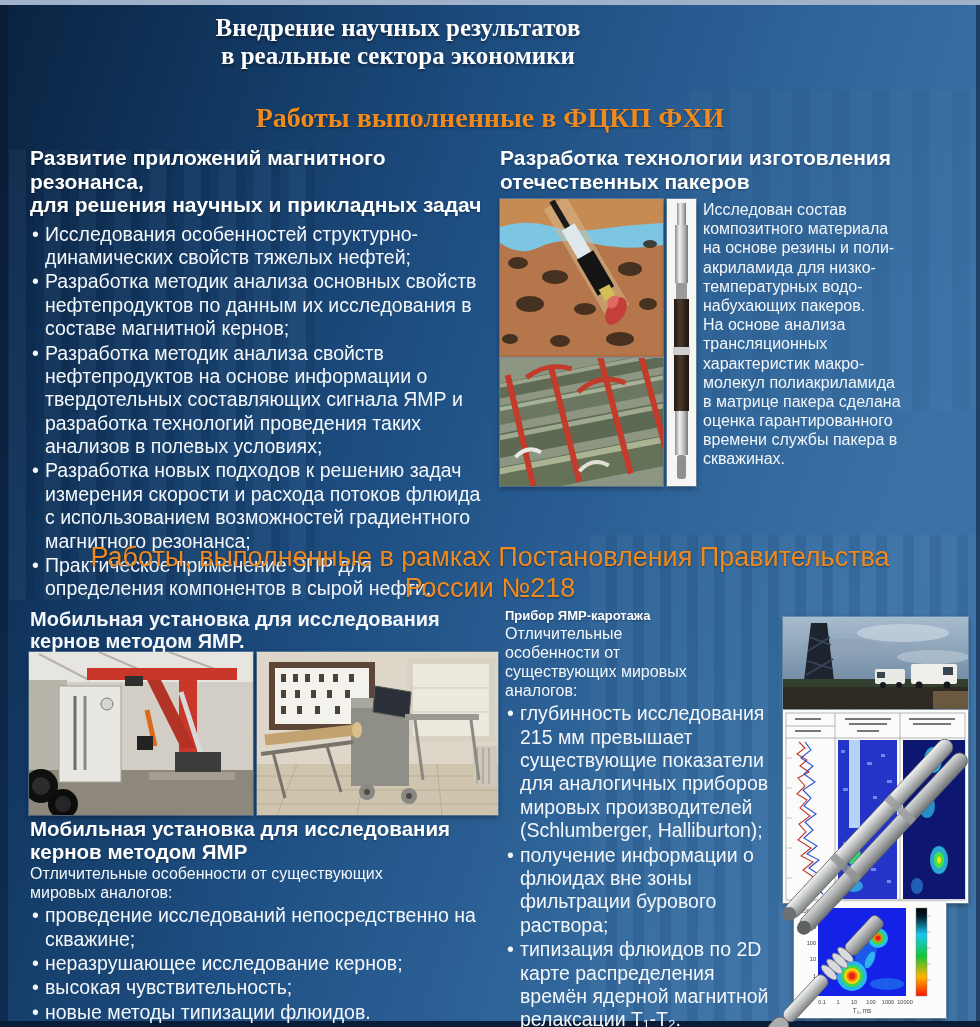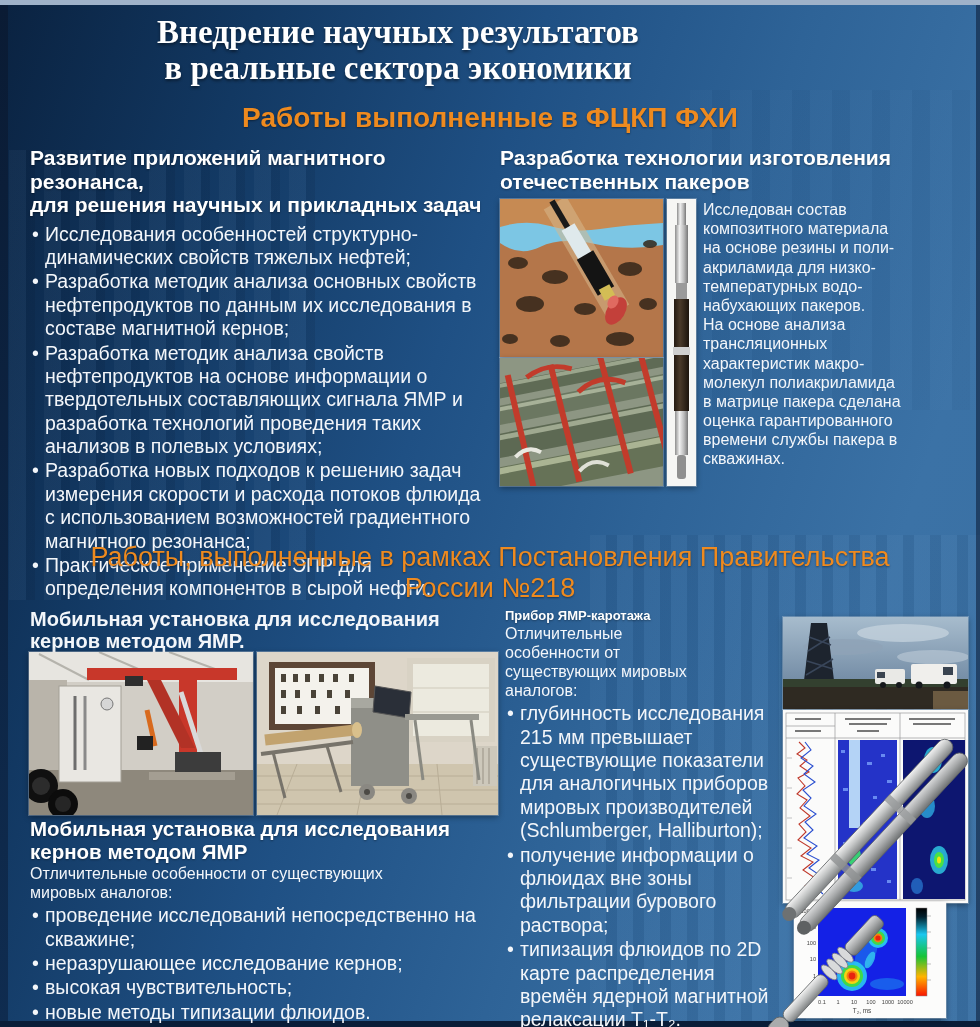--- a/index.html
+++ b/index.html
@@ -17,21 +17,21 @@
   .ghost-build{left:590px;top:535px;width:390px;height:492px;opacity:.5;
     background:repeating-linear-gradient(90deg,rgba(165,195,225,.10) 0 16px,rgba(10,26,52,.14) 16px 27px);}
   .ghost-arch{left:690px;top:90px;width:290px;height:320px;opacity:.35;
     background:repeating-linear-gradient(90deg,rgba(160,190,220,.08) 0 22px,rgba(10,25,50,.10) 22px 40px);}
   .edge-top{left:0;top:0;width:980px;height:5px;background:#9fb2c9;}
   .edge-left{left:0;top:5px;width:8px;height:1022px;background:linear-gradient(#0a1b34,#0f2c50);}
   .edge-right{right:0;top:5px;width:4px;height:1022px;background:rgba(9,24,50,.55);}
   .edge-bottom{left:0;bottom:0;width:980px;height:6px;background:#0a1d38;}
 
   .title{left:0;top:14px;width:796px;text-align:center;
-    font-family:"Liberation Serif", serif;font-weight:bold;font-size:33px;line-height:1.1;
+    font-family:"Liberation Serif", serif;font-weight:bold;font-size:25px;line-height:1.1;
     color:#ffffff;text-shadow:0 2px 3px rgba(0,0,0,.45);}
   .subtitle{left:0;top:102px;width:980px;text-align:center;
     font-weight:bold;font-size:28px;text-shadow:0 1px 2px rgba(0,0,0,.4);}
 
   .colhead{font-weight:bold;font-size:21px;line-height:1.12;color:#fff;text-shadow:0 1px 2px rgba(0,0,0,.35);}
   .body-txt{font-size:16px;line-height:1.2;}
   ul.bullets{list-style:none;margin:6px 0 0 0;padding:0;font-size:19.5px;line-height:1.2;}
   ul.bullets li{position:relative;padding-left:15px;margin:0 0 1px 0;white-space:pre-line;}
   ul.bullets li::before{content:"\2022";position:absolute;left:2px;top:0;}
 
@@ -68,21 +68,21 @@
   <div class="abs ghost ghost-cols"></div>
   <div class="abs ghost ghost-arch"></div>
   <div class="abs ghost ghost-build"></div>
   <div class="abs edge-top"></div>
   <div class="abs edge-left"></div>
   <div class="abs edge-right"></div>
   <div class="abs edge-bottom"></div>
 
   <div class="abs title pre">Внедрение научных результатов
 в реальные сектора экономики</div>
-  <div class="abs subtitle" style="color:#ee8a1f;">Работы выполненные в ФЦКП ФХИ</div>
+  <div class="abs subtitle" style="color:#ee8a1f;font-family:Liberation Serif, serif;">Работы выполненные в ФЦКП ФХИ</div>
 
   <div class="abs s1-left">
     <div class="colhead pre">Развитие приложений магнитного резонанса,
 для решения научных и прикладных задач</div>
     <ul class="bullets">
       <li>Исследования особенностей структурно-
 динамических свойств тяжелых нефтей;</li>
       <li>Разработка методик анализа основных свойств
 нефтепродуктов по данным их исследования в
 составе магнитной кернов;</li>

